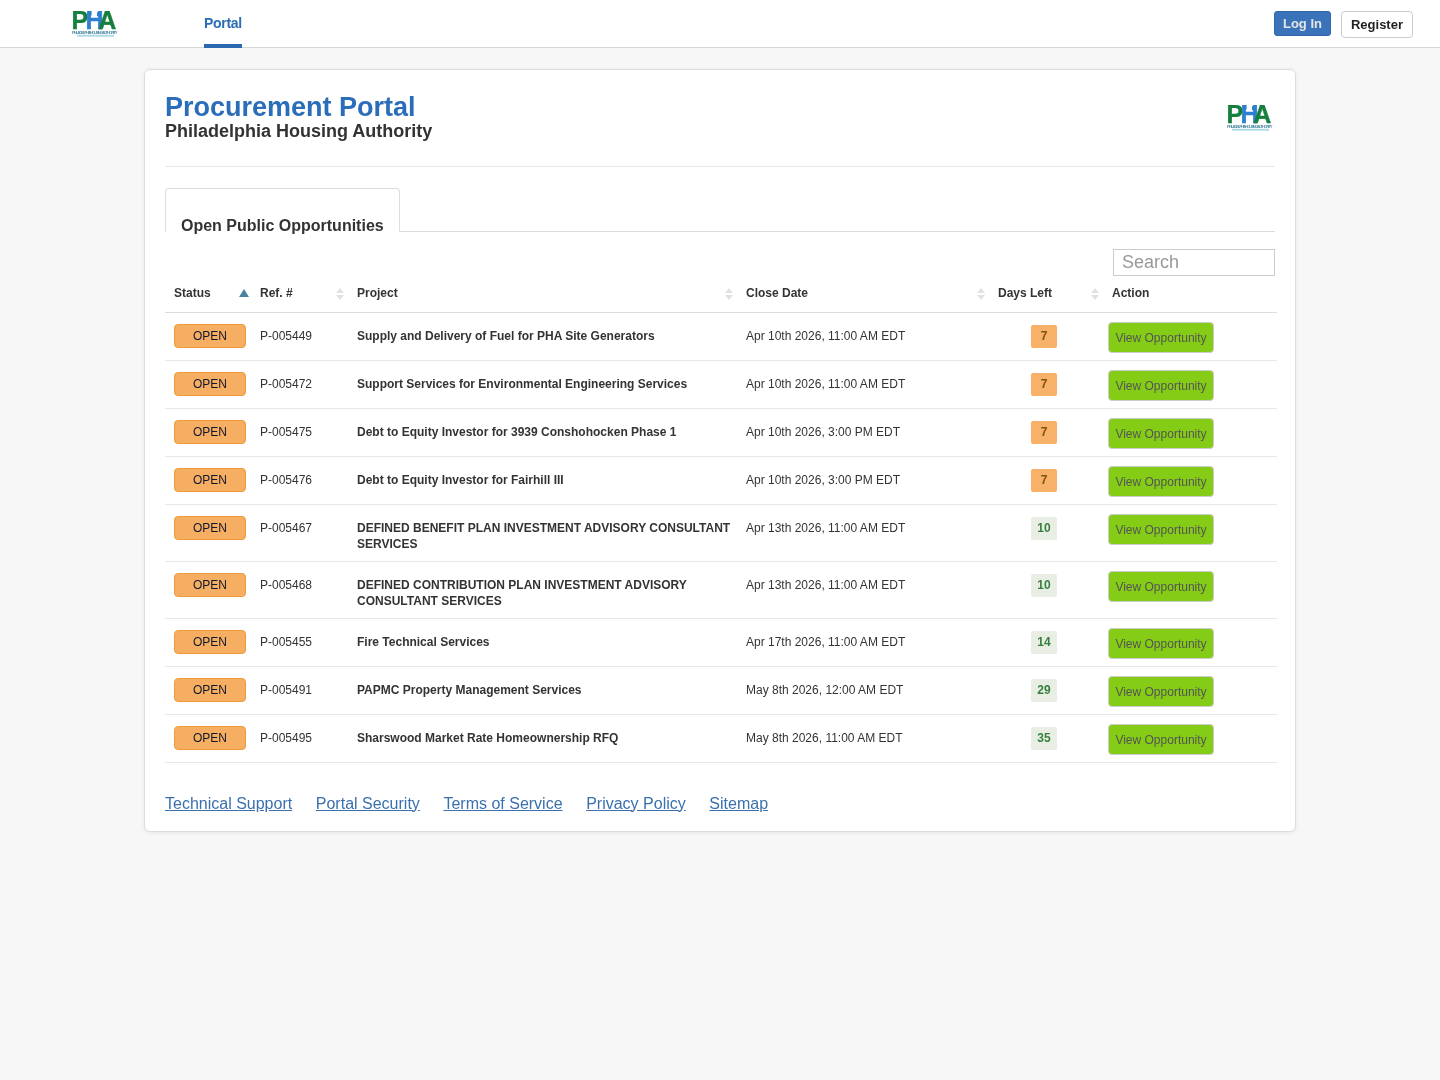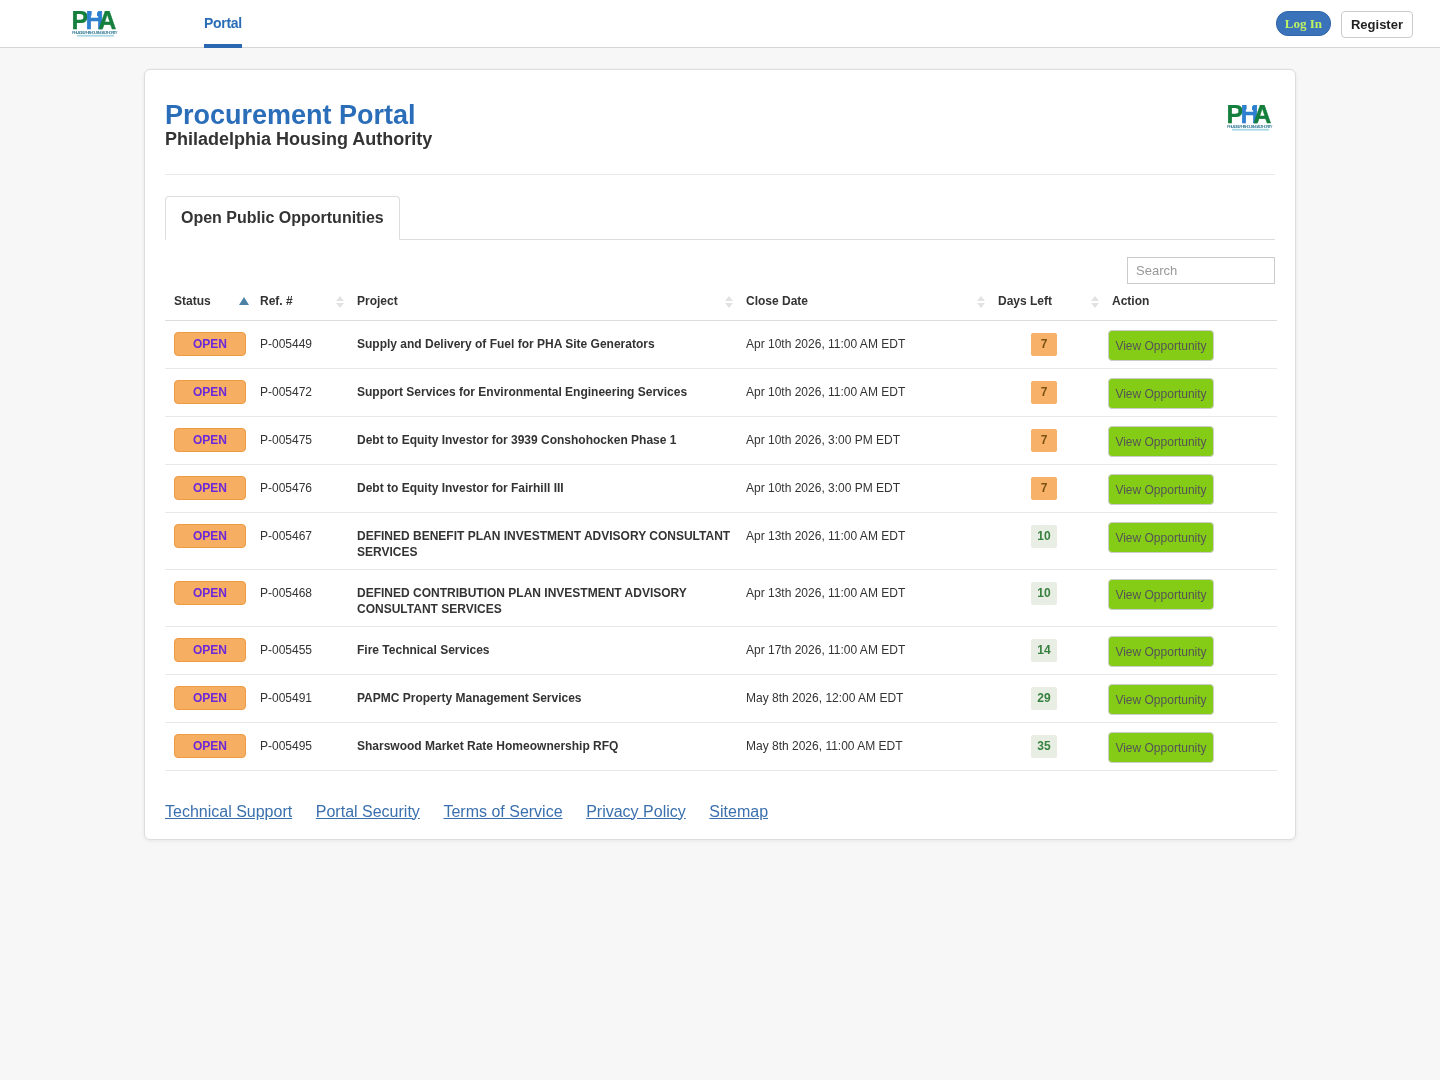--- a/index.html
+++ b/index.html
@@ -6,46 +6,46 @@
 * { margin:0; padding:0; box-sizing:border-box; }
 html,body { width:1440px; height:1080px; }
 body { font-family:"Liberation Sans", sans-serif; background:#f7f7f7; color:#333; }
 
 
 .topbar { position:relative; height:48px; background:#fff; border-bottom:1px solid #d6d6d6; }
 .brand { position:absolute; left:72px; top:11px; }
 .nav-item { position:absolute; left:204px; top:0; height:48px; line-height:46px;
   color:#2a6db5; font-size:14px; font-weight:bold; letter-spacing:-0.3px; border-bottom:4px solid #2a69b1; }
 .auth { position:absolute; right:27px; top:11px; }
-.btn-login { display:inline-block; background:#3a73ba; border:1px solid #3267ab; color:#bef264;
-  font-weight:bold; font-size:13px; font-family:Liberation Serif, serif;
-  border-radius:12px; padding:5px 8px; height:25px; line-height:13px; }
+.btn-login { display:inline-block; background:#3a73ba; border:1px solid #3267ab; color:#e5e5e5;
+  font-weight:bold; font-size:13px; font-family:Liberation Sans, sans-serif;
+  border-radius:3px; padding:5px 8px; height:25px; line-height:13px; }
 .btn-register { display:inline-block; background:#fff; border:1px solid #ccc; color:#222;
   font-weight:bold; font-size:13px; font-family:"Liberation Sans", sans-serif;
   border-radius:4px; padding:6px 9px; height:27px; line-height:13px; margin-left:10px; vertical-align:top; }
 
 
 .page { padding-top:21px; }
 .card { width:1152px; margin:0 auto; background:#fff; border:1px solid #ddd; border-radius:6px;
   box-shadow:0 1px 4px rgba(0,0,0,0.07); padding:20px 20px 17px 20px; position:relative; }
-.card h1 { color:#2a6db8; font-size:27px; line-height:26px; margin-top:12px; }
+.card h1 { color:#2a6db8; font-size:27px; line-height:26px; margin-top:4px; }
 .card h2 { color:#333; font-size:18px; line-height:22px; margin-top:0; }
 .cardlogo { position:absolute; right:20px; top:35px; }
 .headrule { border:0; border-top:1px solid #e9e9e9; margin:24px 0 0 0; }
 
 
 .tabs { margin-top:21px; border-bottom:1px solid #ddd; height:44px; }
 .tab { display:inline-block; height:44px; margin-bottom:-1px; background:#fff;
   border:1px solid #ddd; border-bottom:1px solid #fff; border-radius:4px 4px 0 0;
-  font-size:16px; font-weight:bold; color:#333; line-height:38px; padding:2px 15px 0 15px; }
+  font-size:16px; font-weight:bold; color:#333; line-height:38px; padding:18px 15px 0 15px; }
 
 
 .searchrow { margin-top:17px; height:27px; position:relative; }
-.searchrow input { position:absolute; right:0; top:0; width:148px; height:27px; border:1px solid #ccc;
-  font-size:13px; font-family:"Liberation Sans", sans-serif; color:#333; padding:0 8px; background:#fff;margin-left:44px; }
+.searchrow input { position:absolute; right:0; top:0; width:162px; height:27px; border:1px solid #ccc;
+  font-size:18px; font-family:"Liberation Sans", sans-serif; color:#333; padding:0 8px; background:#fff;margin-left:44px; }
 .searchrow input::placeholder { color:#999; opacity:1; }
 
 
 table { width:1112px; border-collapse:collapse; table-layout:fixed; margin-top:0; }
 col.c1{width:86px;} col.c2{width:97px;} col.c3{width:389px;} col.c4{width:252px;} col.c5{width:114px;} col.c6{width:174px;}
 th { text-align:left; font-size:12px; font-weight:bold; color:#333; padding:9px; height:36px;
   border-bottom:1px solid #ddd; position:relative; line-height:17px; }
 td { font-size:12px; color:#333; padding:15px 9px 8px 9px; border-bottom:1px solid #e8e8e8;
   vertical-align:top; line-height:16.5px; }
 td.proj { font-weight:bold; padding-right:5px; }
@@ -54,21 +54,21 @@
 td.act { padding:9px 5px 7px 5px; }
 .sort { position:absolute; right:4px; top:50%; margin-top:-6px; width:8px; height:12px; }
 .sort .up { display:block; width:0; height:0; border-left:4px solid transparent; border-right:4px solid transparent;
   border-bottom:5px solid #e2e2e2; margin-bottom:2px; }
 .sort .dn { display:block; width:0; height:0; border-left:4px solid transparent; border-right:4px solid transparent;
   border-top:5px solid #e2e2e2; }
 .sort-asc { position:absolute; right:2px; top:50%; margin-top:-5px; width:0; height:0;
   border-left:5px solid transparent; border-right:5px solid transparent; border-bottom:8px solid #4b82a4; }
 
 .badge-open { display:block; width:72px; height:24px; background:#f6ae63; border:1px solid #ee9a3f;
-  border-radius:4px; color:#6d28d9; font-size:12px; font-weight:bold; text-align:center; line-height:22px; }
+  border-radius:4px; color:#0f172a; font-size:12px; font-weight:normal; text-align:center; line-height:22px; }
 .dl { display:block; margin:0 auto; position:relative; left:-2px; width:26px; height:23px; font-size:12px; font-weight:bold;
   border-radius:2px; text-align:center; line-height:23px; }
 .dl-o { background:#f7b169; color:#7c5215; }
 .dl-g { background:#e9eee5; color:#37813f; }
 .btn-view { display:block; width:106px; background:#84cc16; border:1px solid #ccc; border-radius:4px;
   color:#555; font-size:12px; font-family:"Liberation Sans", sans-serif; padding:8px 0; line-height:14px;
   text-align:center; height:31px; }
 
 
 .flinks { margin-top:32px; font-size:16px; padding-bottom:1px; }

